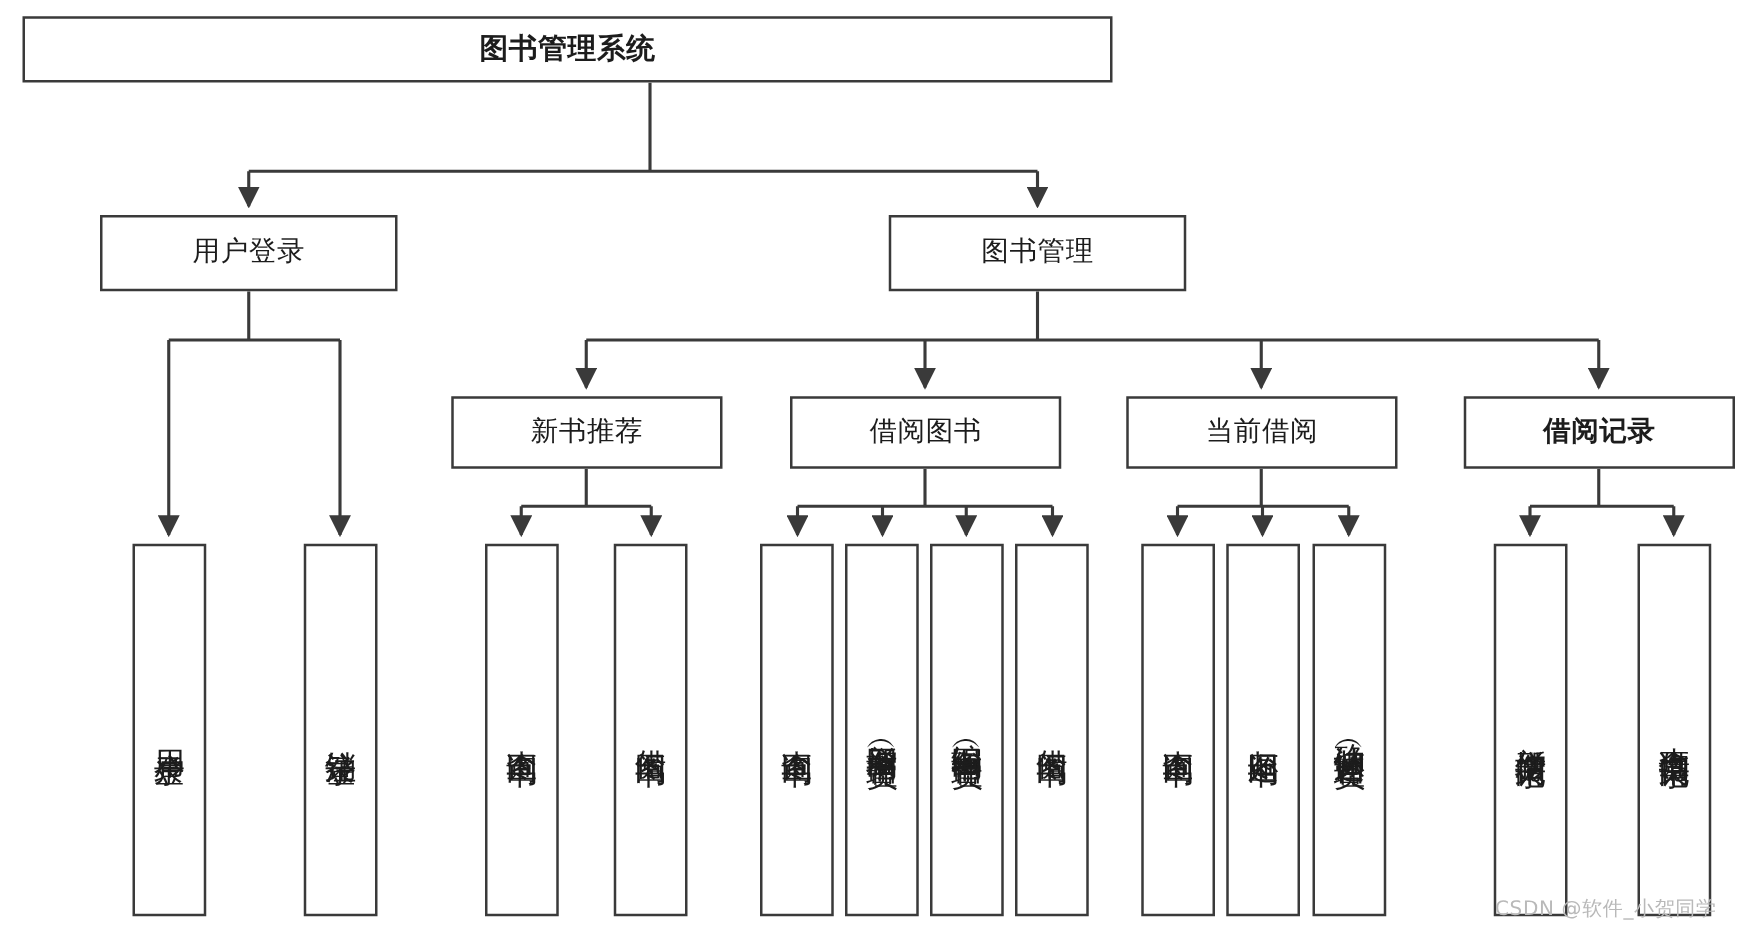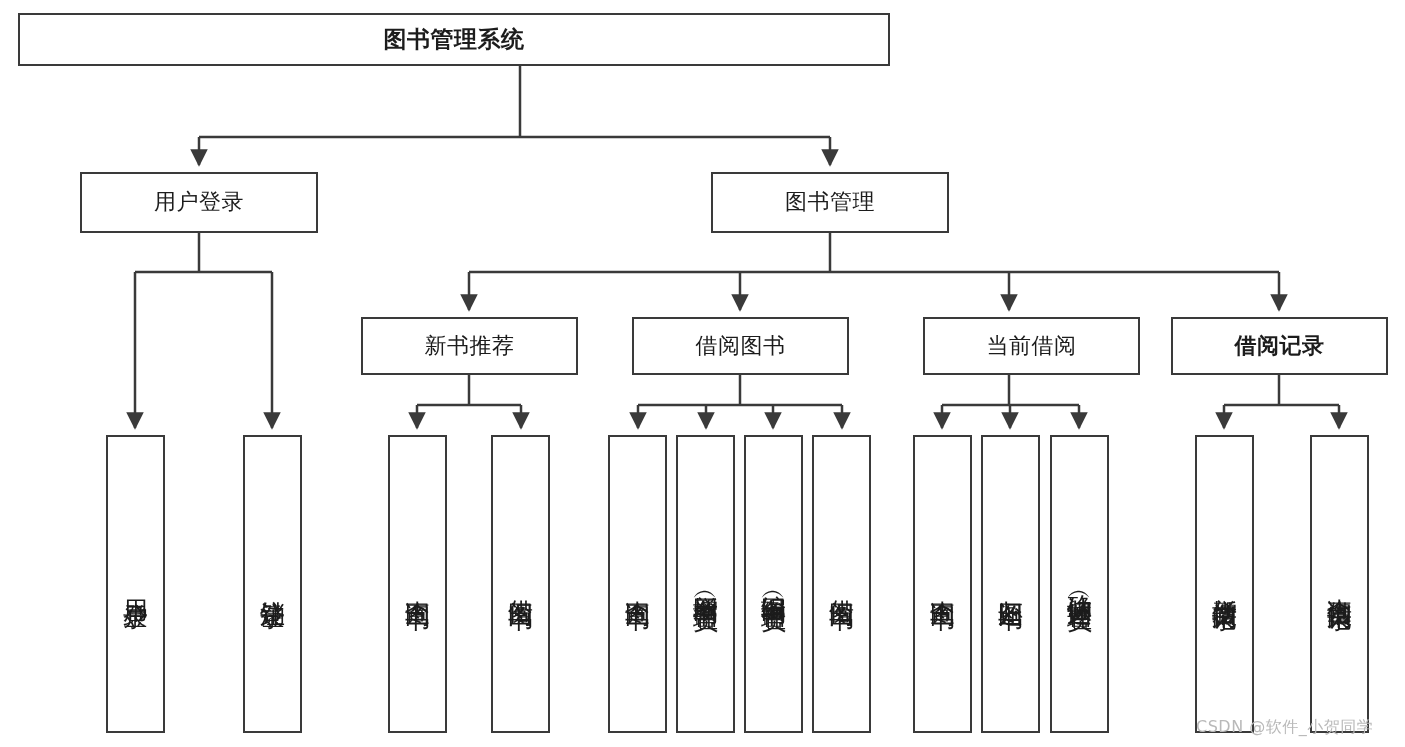--- a/index.html
+++ b/index.html
@@ -135,21 +135,21 @@
   <div class="node horiz" style="left:361px; top:317px; width:217px; height:58px;">
     <span class="node-label">新书推荐</span>
   </div>
 
   <div class="node horiz" style="left:711px; top:172px; width:238px; height:61px;">
     <span class="node-label">图书管理</span>
   </div>
   <div class="node horiz" style="left:632px; top:317px; width:217px; height:58px;">
     <span class="node-label">借阅图书</span>
   </div>
-  <div class="node horiz" style="left:901px; top:317px; width:217px; height:58px;margin-left:22px;">
+  <div class="node horiz" style="left:901px; top:317px; width:217px; height:58px;">
     <span class="node-label">当前借阅</span>
   </div>
   <div class="node horiz" style="left:1171px; top:317px; width:217px; height:58px;font-weight:bold;">
     <span class="node-label">借阅记录</span>
   </div>
 
   <div class="node vert" style="left:106px; top:435px; width:59px; height:298px;">
     <span class="node-label">用户登录</span>
   </div>
   <div class="node vert" style="left:243px; top:435px; width:59px; height:298px;">

